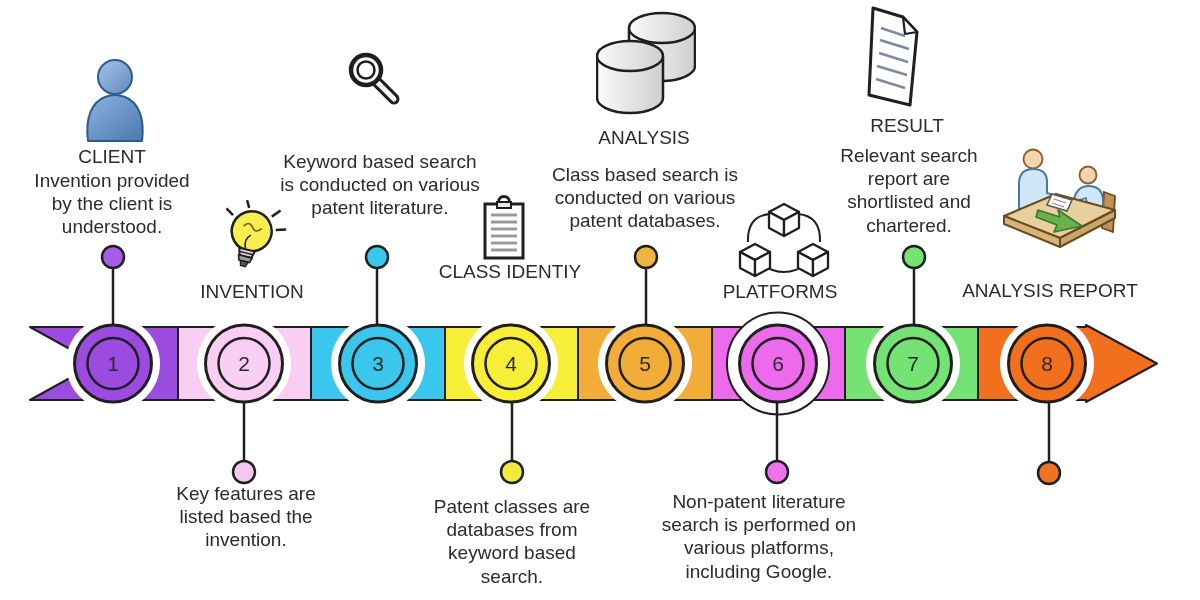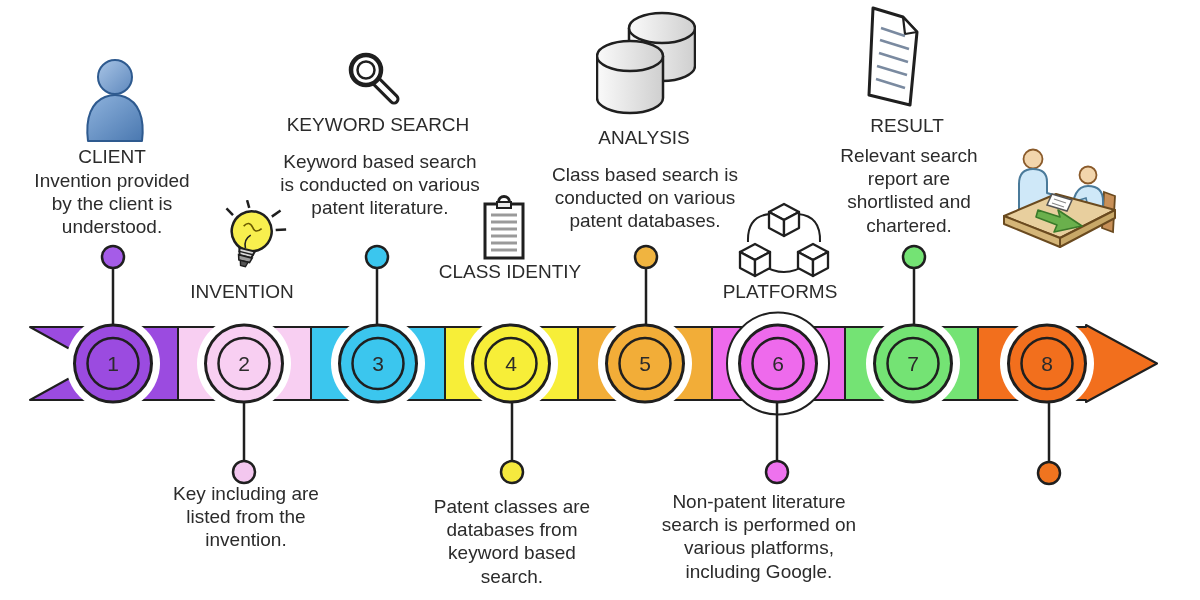--- a/index.html
+++ b/index.html
@@ -203,32 +203,32 @@
     <path d="M64,92 L119,64 L119,72 L64,101 Z" fill="#c8a868" stroke="#6a4a1f" stroke-width="2" stroke-linejoin="round"></path>
     <path d="M56,48 L76,54 L71,65 L51,59 Z" fill="#ffffff" stroke="#555555" stroke-width="1.5"></path>
     <line x1="58" y1="53" x2="70" y2="57" stroke="#888888" stroke-width="1.2"></line>
     <line x1="56" y1="57" x2="68" y2="61" stroke="#888888" stroke-width="1.2"></line>
     <path d="M42,64 L64,71 L62,64 L86,80 L58,86 L61,79 L40,71 Z" fill="#6ab04c" stroke="#3a7a2a" stroke-width="1.6" stroke-linejoin="round"></path>
   </svg>
 
   <div class="title" style="left:112px;top:146px">CLIENT</div>
   <div class="desc" style="left:112px;top:169px;width:178px">Invention provided by the client is understood.</div>
 
-  <div class="title" style="left:242px;top:281px">INVENTION</div>
-  <div class="desc" style="left:246px;top:482px;width:160px">Key including are listed from the invention.</div>
-
-  <div class="title" style="left:378px;top:114px">KEYWORD SEARCH</div>
+  <div class="title" style="left:252px;top:281px">INVENTION</div>
+  <div class="desc" style="left:246px;top:482px;width:160px">Key features are listed based the invention.</div>
+
   <div class="desc" style="left:380px;top:150px;width:206px">Keyword based search is conducted on various patent literature.</div>
 
   <div class="title" style="left:510px;top:261px">CLASS IDENTIY</div>
   <div class="desc" style="left:512px;top:495px;width:172px">Patent classes are databases from keyword based search.</div>
 
   <div class="title" style="left:644px;top:127px">ANALYSIS</div>
   <div class="desc" style="left:645px;top:163px;width:212px">Class based search is conducted on various patent databases.</div>
 
   <div class="title" style="left:780px;top:281px">PLATFORMS</div>
   <div class="desc" style="left:759px;top:490px;width:212px">Non-patent literature search is performed on various platforms, including Google.</div>
 
   <div class="title" style="left:907px;top:115px">RESULT</div>
   <div class="desc" style="left:909px;top:144px;width:152px">Relevant search report are shortlisted and chartered.</div>
 
+  <div class="title" style="left:1050px;top:280px">ANALYSIS REPORT</div>
 
 </div>
 
 </body></html>

